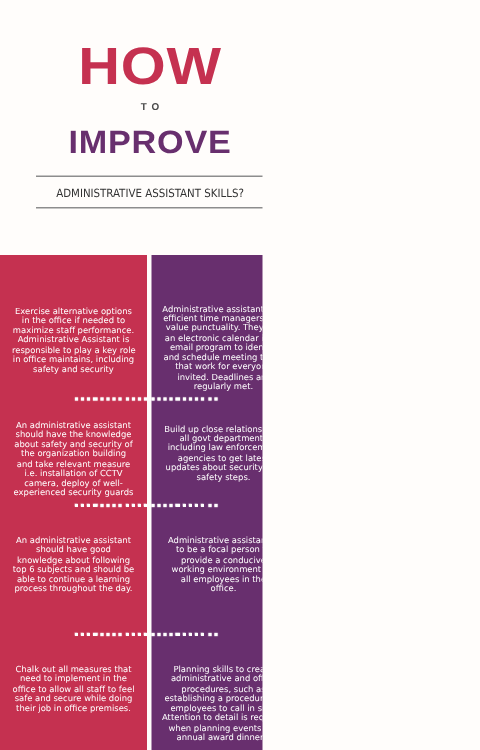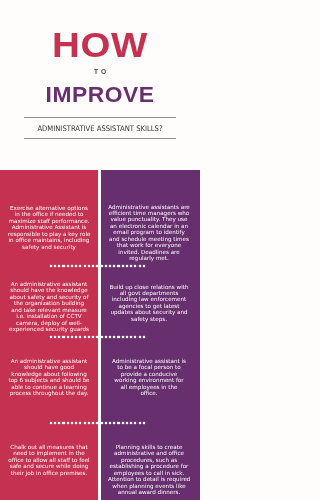--- a/index.html
+++ b/index.html
@@ -1,18 +1,18 @@
 <!DOCTYPE html>
 <html><head>
 <meta charset="utf-8">
 <style>
   html,body{margin:0;padding:0;}
   body{width:200px;height:500px;overflow:hidden;background:#fffdfb;
        font-family:"DejaVu Sans","Liberation Sans",sans-serif;}
-  .page{position:relative;width:200px;height:500px;background:#fffdfb;overflow:hidden;}
+  .page{position:relative;width:175px;height:500px;background:#fffdfb;overflow:hidden;}
 
   
   .how{position:absolute;left:0;top:26.5px;width:200px;text-align:center;display:block;
        font-family:"Liberation Sans",sans-serif;
        font-size:35px;font-weight:700;color:#c53150;letter-spacing:0.5px;line-height:1;
        transform:scaleX(1.1);transform-origin:center top;}
   .to{position:absolute;left:0;top:69px;width:200px;text-align:center;display:block;
        font-family:"Liberation Sans",sans-serif;
        font-size:6.6px;font-weight:700;color:#4a4a4a;letter-spacing:3.2px;line-height:1;
        text-indent:3.2px;}

